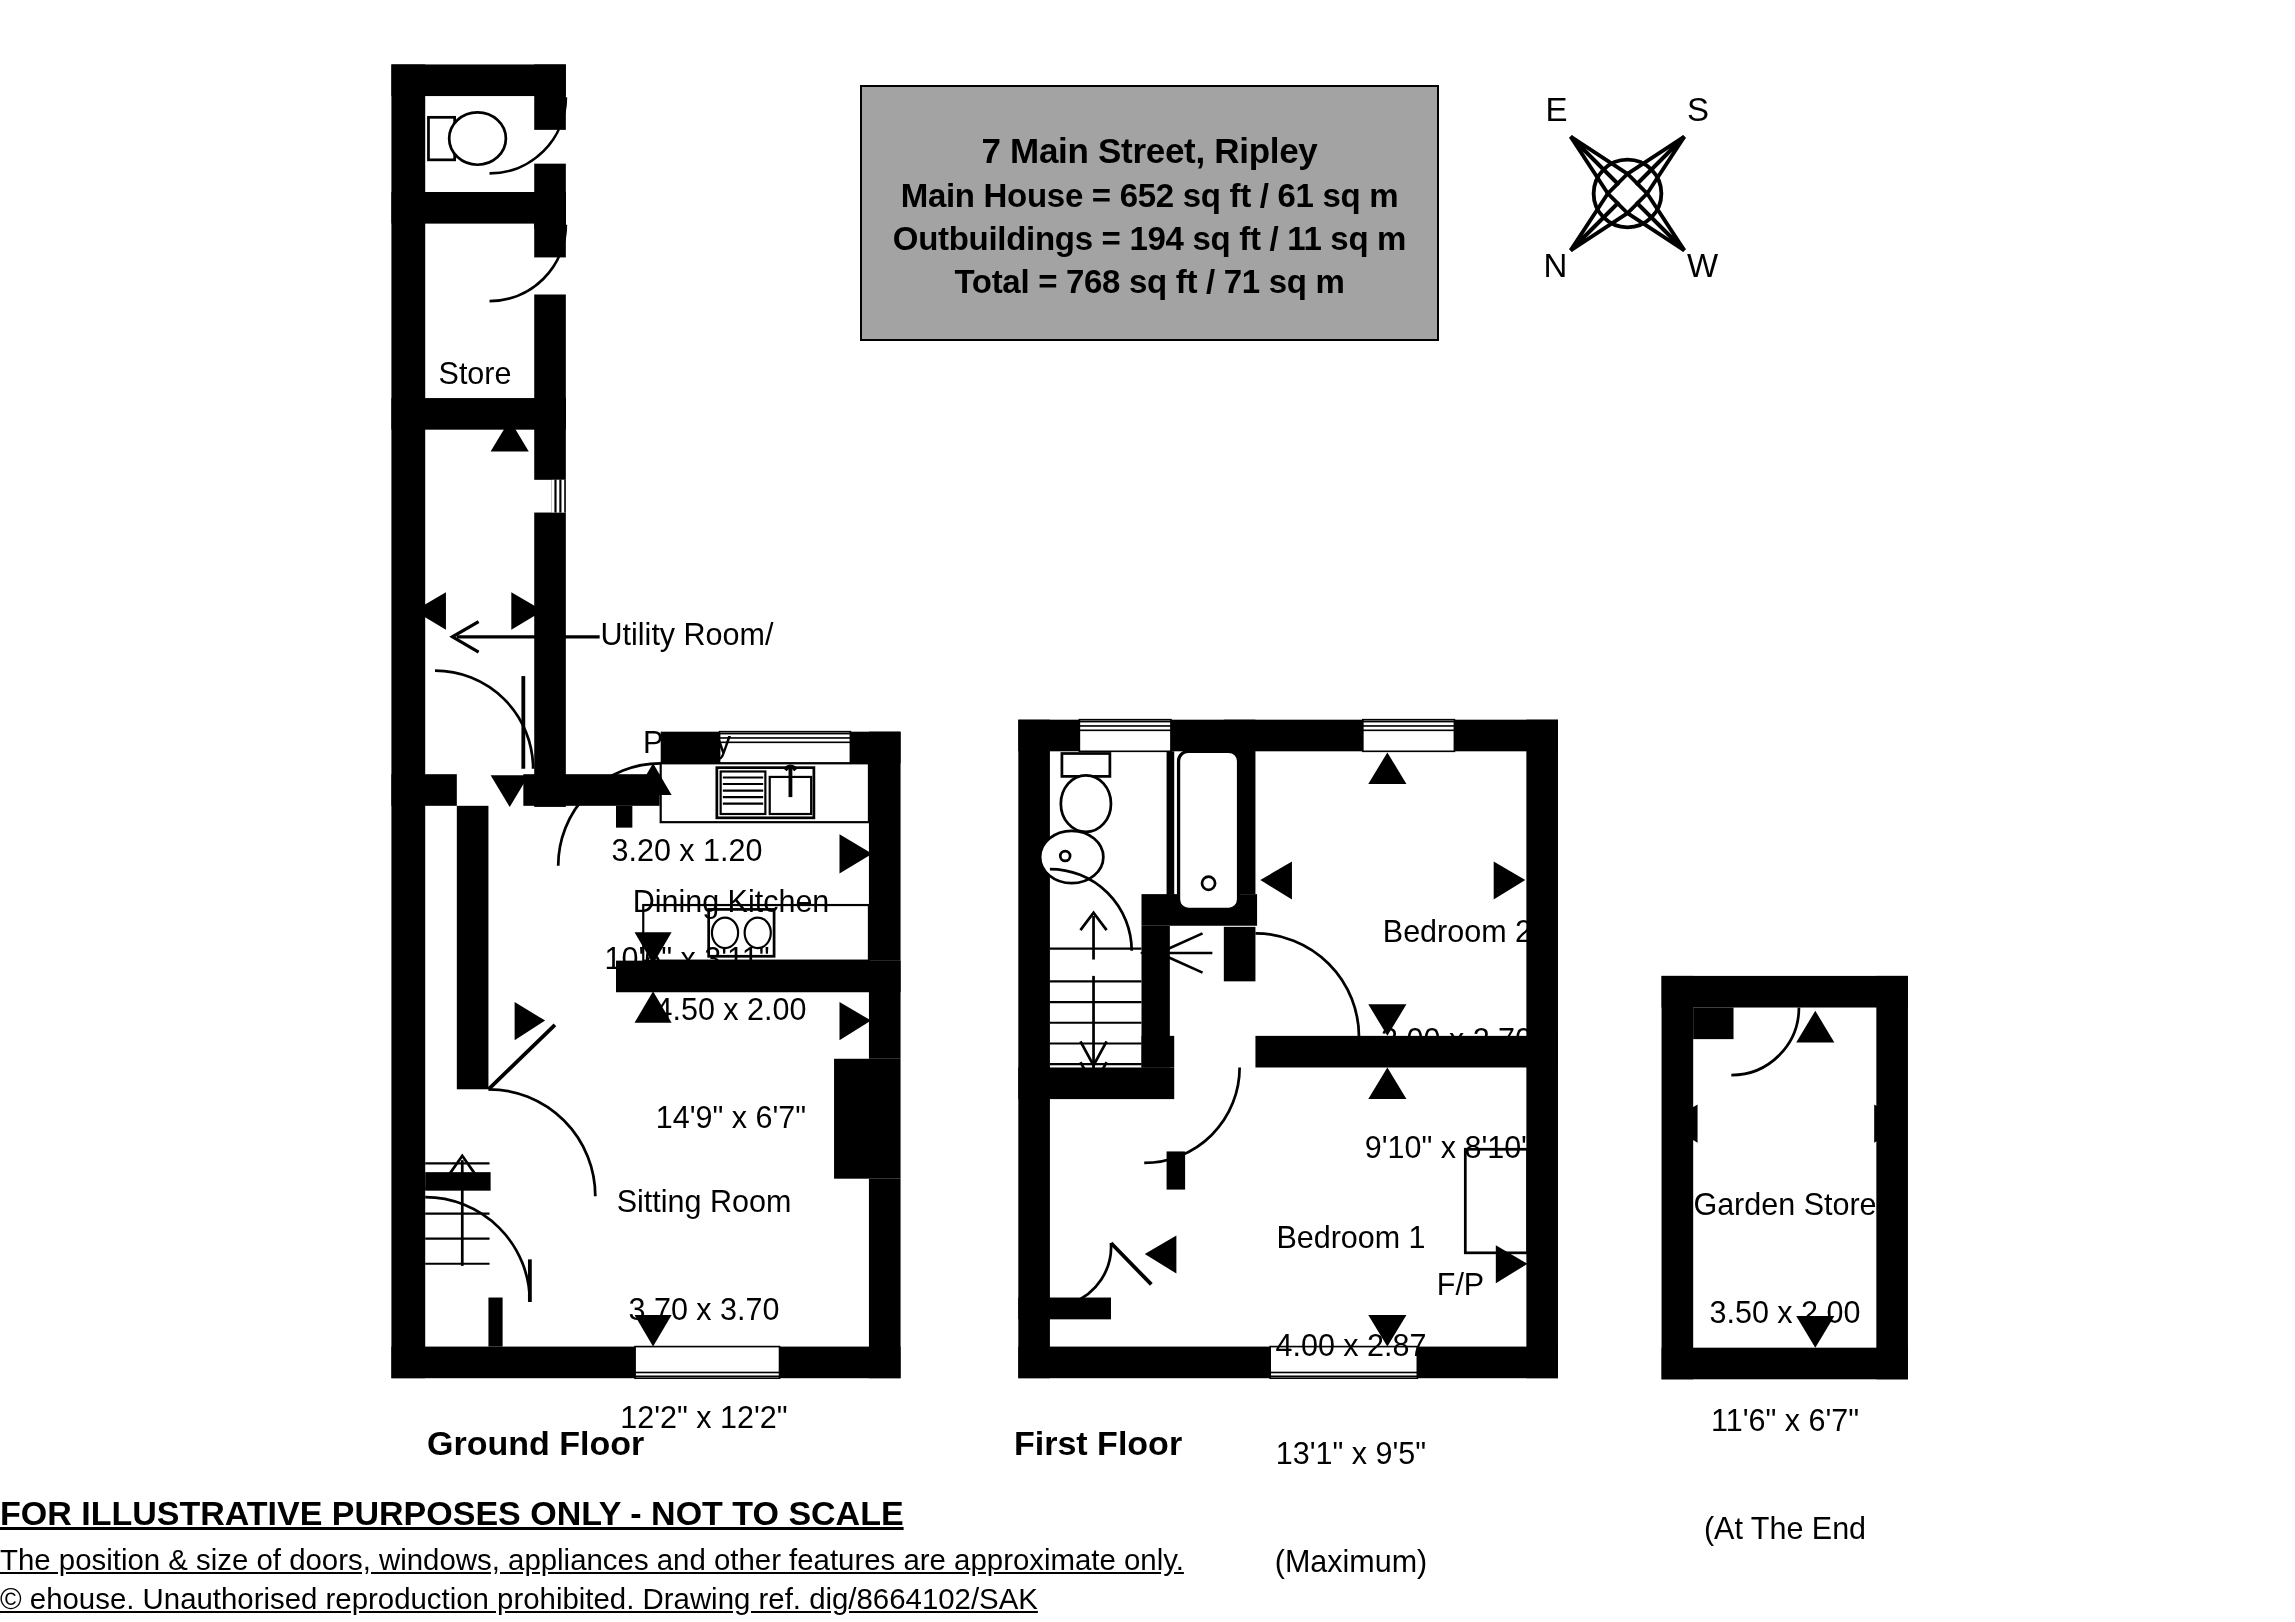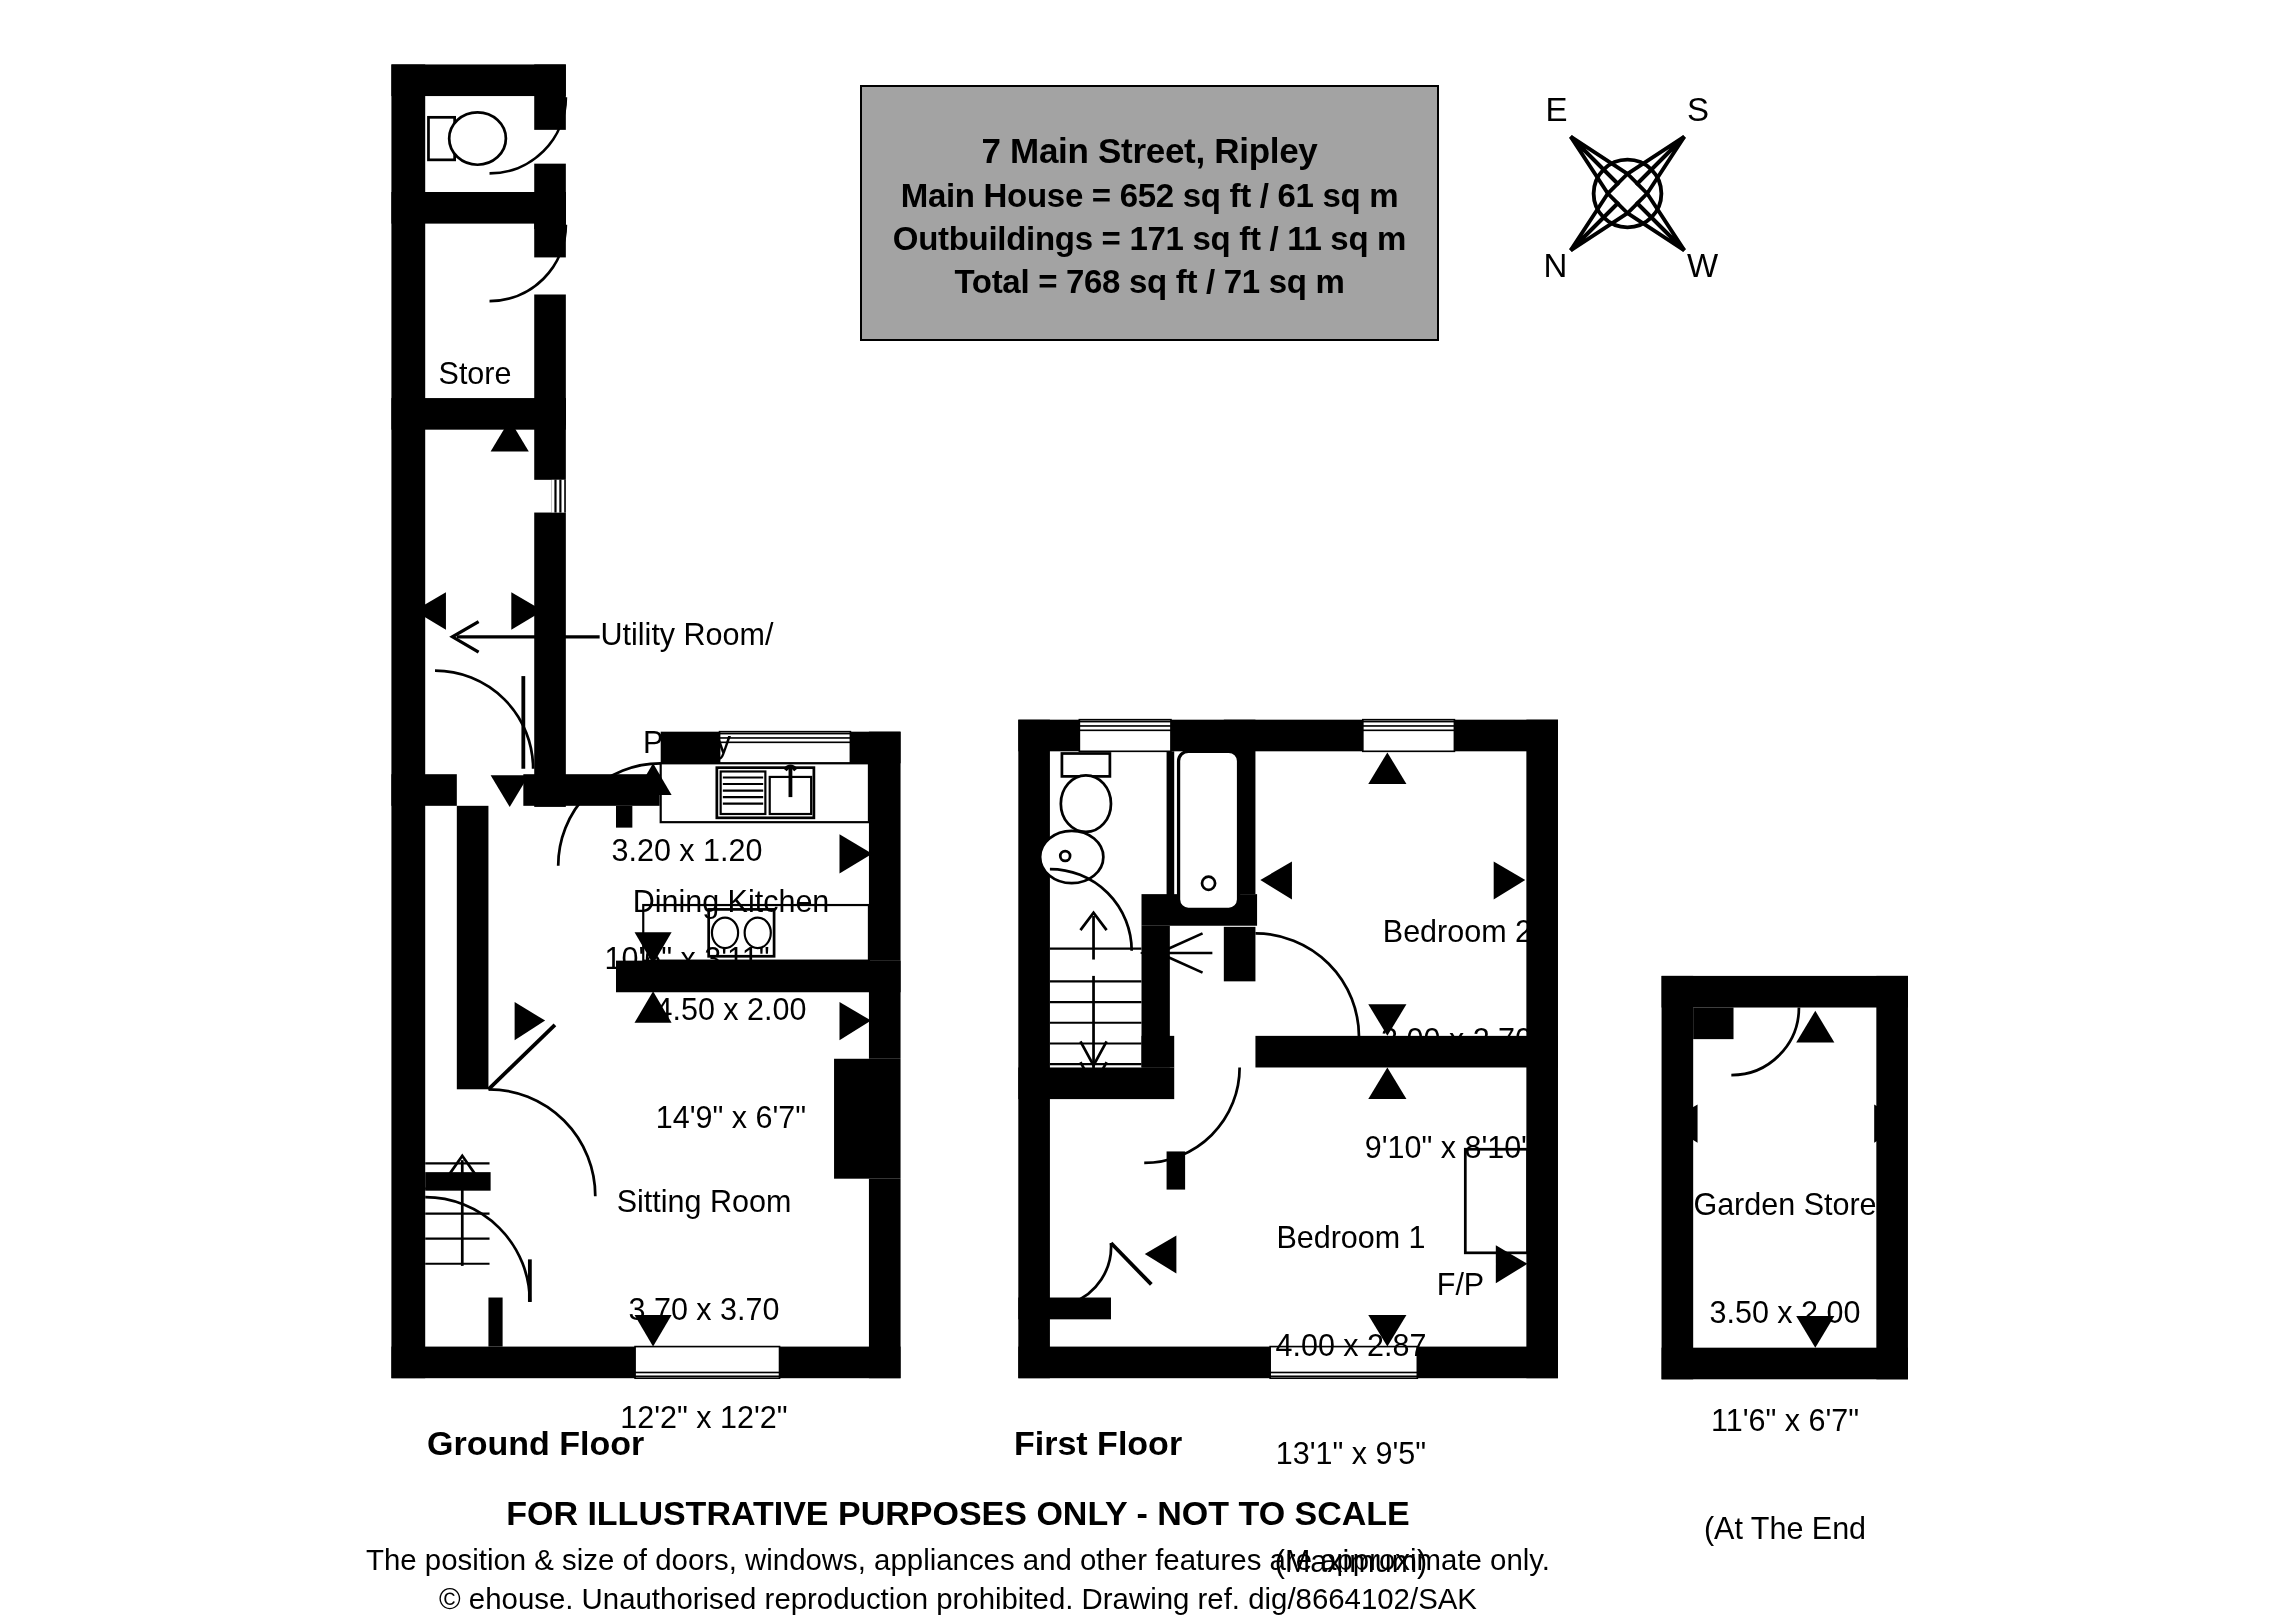--- a/index.html
+++ b/index.html
@@ -84,21 +84,21 @@
     font-size: 34px;
     font-weight: bold;
   }
 
   
   #footer {
     position: absolute;
     left: 0;
     top: 1494px;
     width: 1916px;
-    text-align: center;
+    text-decoration: underline;
   }
   #footer .f1 {
     font-size: 34px;
     font-weight: bold;
     letter-spacing: 0px;
     margin-bottom: 9.8px;
   }
   #footer .f2, #footer .f3 {
     font-size: 29.4px;
     font-weight: normal;
@@ -395,21 +395,21 @@
           <polygon points="3330,2472 3365,2414 3295,2414"></polygon>
         </g>
       </g>
 
     </g>
   </svg>
 
   <div id="title-block">
     <div class="tline big">7 Main Street, Ripley</div>
     <div class="tline">Main House = 652 sq ft / 61 sq m</div>
-    <div class="tline">Outbuildings = 171 sq ft / 11 sq m</div>
+    <div class="tline">Outbuildings = 194 sq ft / 11 sq m</div>
     <div class="tline">Total = 768 sq ft / 71 sq m</div>
   </div>
 
   <div id="compass">
     <svg viewBox="0 0 280 280" width="153" height="153">
       <g fill="none" stroke="#000" stroke-width="7">
         <circle cx="140" cy="140" r="62"></circle>
         <path d="M36 36 L122 122 L104 140 Z" fill="none"></path>
         <path d="M36 36 L140 104 L122 122 Z" fill="none"></path>
         <path d="M244 36 L158 122 L176 140 Z" fill="none"></path>

